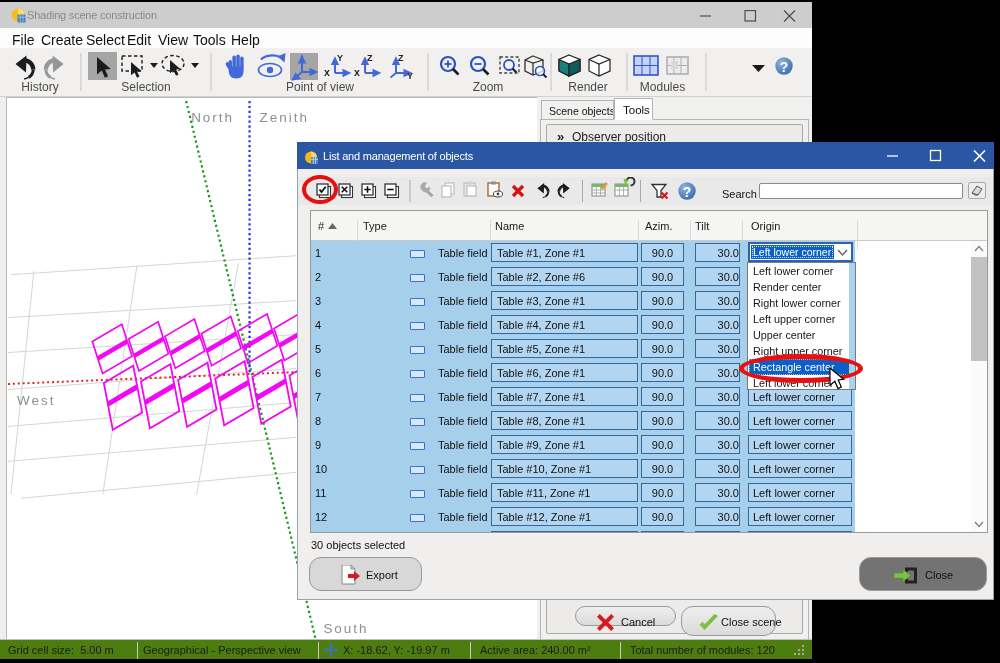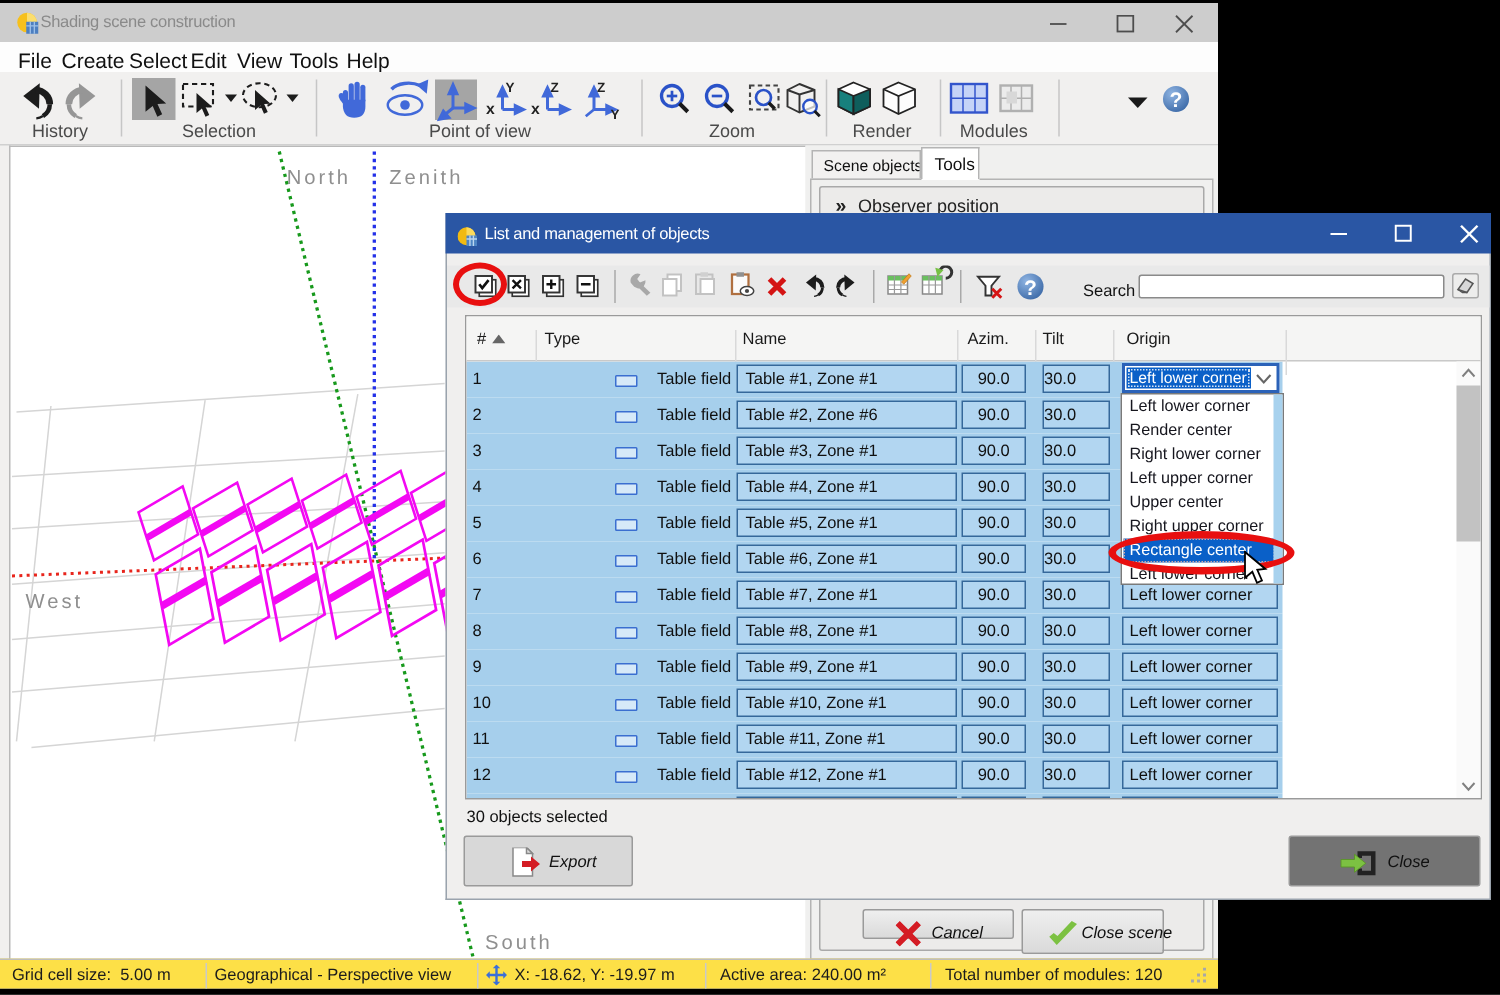--- a/index.html
+++ b/index.html
@@ -5,39 +5,39 @@
 * { margin:0; padding:0; box-sizing:border-box; }
 html,body { width:1000px; height:663px; background:#000; font-family:"Liberation Sans", sans-serif; overflow:hidden; }
 #page { position:relative; width:1000px; height:663px; background:#000; }
 #mainwin { position:absolute; left:0; top:2px; width:812px; height:657px; background:#f1f0ef; }
 #titlebar { position:absolute; left:0; top:0; width:812px; height:26px; background:#cdcdcd; }
 #titlebar .ttl { position:absolute; left:27px; top:7px; font-size:11px; letter-spacing:-0.2px; color:#8a8a8a; }
 #menubar { position:absolute; left:0; top:26px; width:812px; height:20px; background:#fdfdfd; }
 #menubar span { position:absolute; top:4px; font-size:14px; color:#101010; }
 #toolbar { position:absolute; left:0; top:46px; width:812px; height:49px; background:#f1f0ef; border-bottom:1px solid #d0d0d0; }
 #rpanel { position:absolute; left:537px; top:95px; width:275px; height:544px; background:#f0f0ef; }
-#statusbar { position:absolute; left:0; top:637px; width:812px; height:20px; background:#fde047; border-top:1px solid #bdbdbd; font-size:11px; color:#1c1c1c; }
+#statusbar { position:absolute; left:0; top:637px; width:812px; height:20px; background:#4d7c0f; border-top:1px solid #bdbdbd; font-size:11px; color:#1c1c1c; }
 #statusbar .seg { position:absolute; top:4px; white-space:nowrap; }
 .ssep { position:absolute; top:2px; width:1px; height:17px; background:#c9c9c9; }
-.btn { position:absolute; background:linear-gradient(#efefef,#dadada); border:1px solid #9a9a9a; border-radius:2px; font-size:11px; color:#111;font-style:italic; }
+.btn { position:absolute; background:linear-gradient(#efefef,#dadada); border:1px solid #9a9a9a; border-radius:12px; font-size:11px; color:#111; }
 #dialog { position:absolute; left:297px; top:142px; width:697px; height:458px; background:#f0efee; border:1px solid #9aa3ad; border-top:none; }
 #dlgtitle { position:absolute; left:-1px; top:0; width:697px; height:27px; background:#2a56a4; }
 #dlgtitle .ttl { position:absolute; left:26px; top:8px; font-size:11px; letter-spacing:-0.2px; color:#fff; }
 #dlgtoolbar { position:absolute; left:0; top:35px; width:695px; height:28px; background:#e9e9e9; }
 #dtable { position:absolute; left:12px; top:68px; width:678px; height:323px; background:#fff; border:1px solid #9a9a9a; }
 #dhead { position:absolute; left:0; top:0; width:676px; height:30px; background:#f5f5f4; border-bottom:1px solid #c9c9c9; font-size:11px; color:#1a1a1a; }
 #dhead span { position:absolute; top:9px; }
 .hsep { position:absolute; top:0; width:1px; height:30px; background:#d9d9d9; }
 #drows { position:absolute; left:0; top:30px; width:659px; height:291px; overflow:hidden; }
 .drow { position:absolute; left:0; width:544px; height:24px; background:#a6cfec; }
 .drow .num { position:absolute; left:4px; top:6px; font-size:11px; color:#101010; }
 .cellbox { position:absolute; top:2px; height:19px; background:#b2d6f1; border:1px solid #35689a; font-size:11px; color:#101010; white-space:nowrap; overflow:hidden; }
 .nbox { left:180px; width:147px; padding:3px 0 0 5px; }
 .abox { left:330px; width:43px; text-align:center; padding-top:3px; }
-.tbox { left:384px; width:45px; text-align:left; padding-top:3px; }
+.tbox { left:384px; width:45px; text-align:right; padding-top:3px; }
 .obox { left:437px; width:104px; padding:3px 0 0 4px; }
 .tficon { position:absolute; left:99px; top:9px; width:15px; height:8px; border:1px solid #3a6ed0; background:#d6e9f8; border-radius:1px; }
 .tftext { position:absolute; left:127px; top:6px; font-size:11px; color:#101010; }
 #vscroll { position:absolute; left:660px; top:30px; width:16px; height:291px; background:#fafafa; }
 #dropdown { position:absolute; left:436px; top:51px; width:109px; height:128px; background:#fff; border:1px solid #7a7a7a; z-index:5; }
 .ditem { position:absolute; left:1px; width:101px; height:16px; font-size:10.8px; color:#16161e; padding:2px 0 0 4px; white-space:nowrap; }
 .annot { position:absolute; border-radius:50%; z-index:9; }
 #dfoot30 { position:absolute; left:13px; top:397px; font-size:11px; color:#101010; }
 .tlabel { position:absolute; top:32px; font-size:12px; color:#4a4a4a; text-align:center; }
 .tab { position:absolute; color:#101010; border:1px solid #b4b4b4; }

